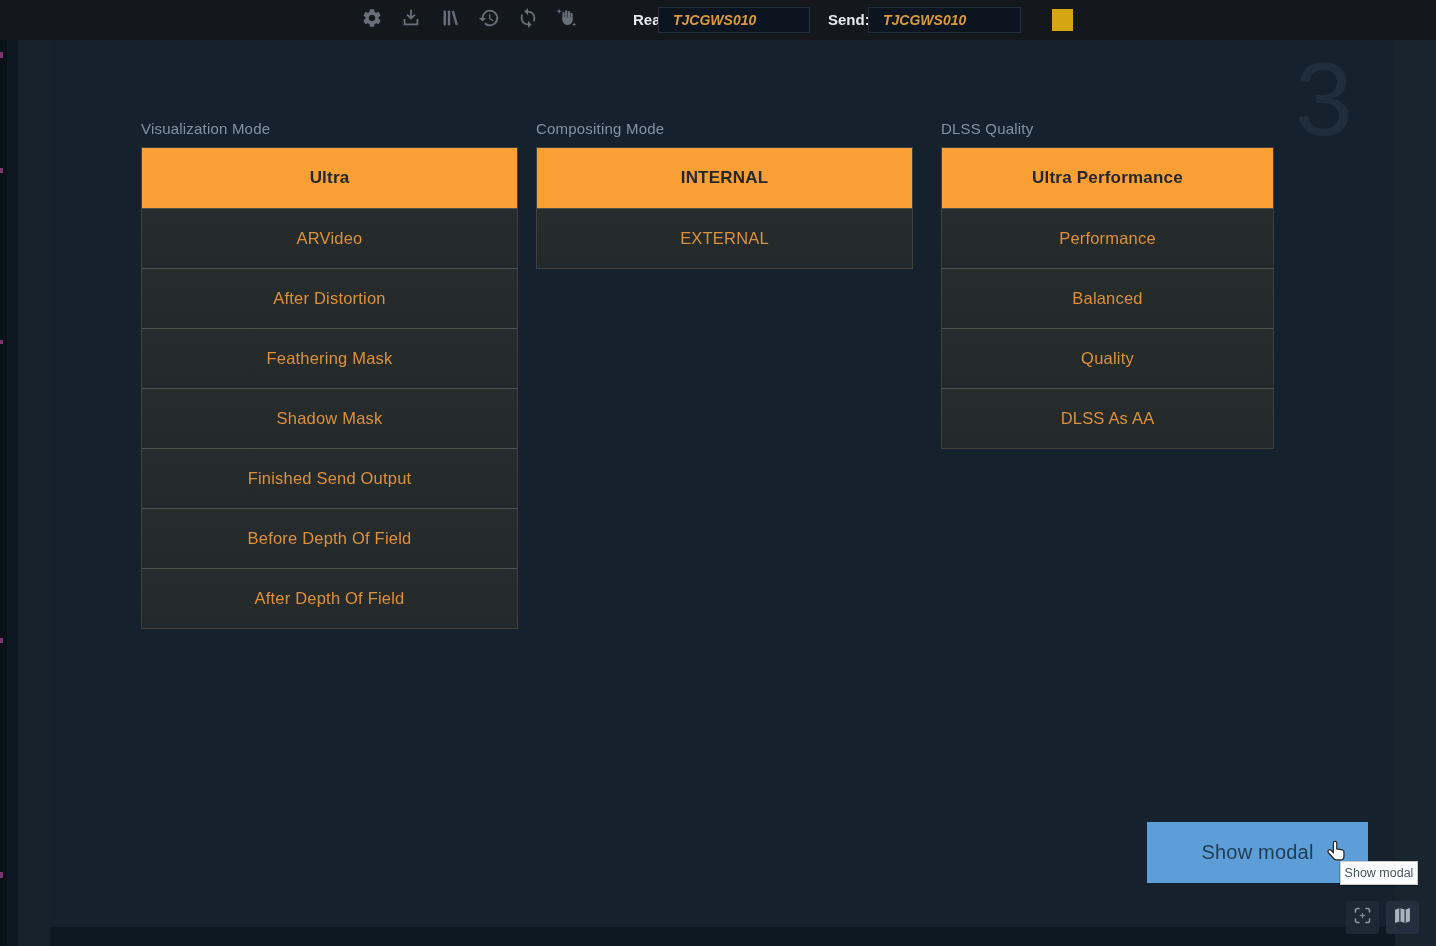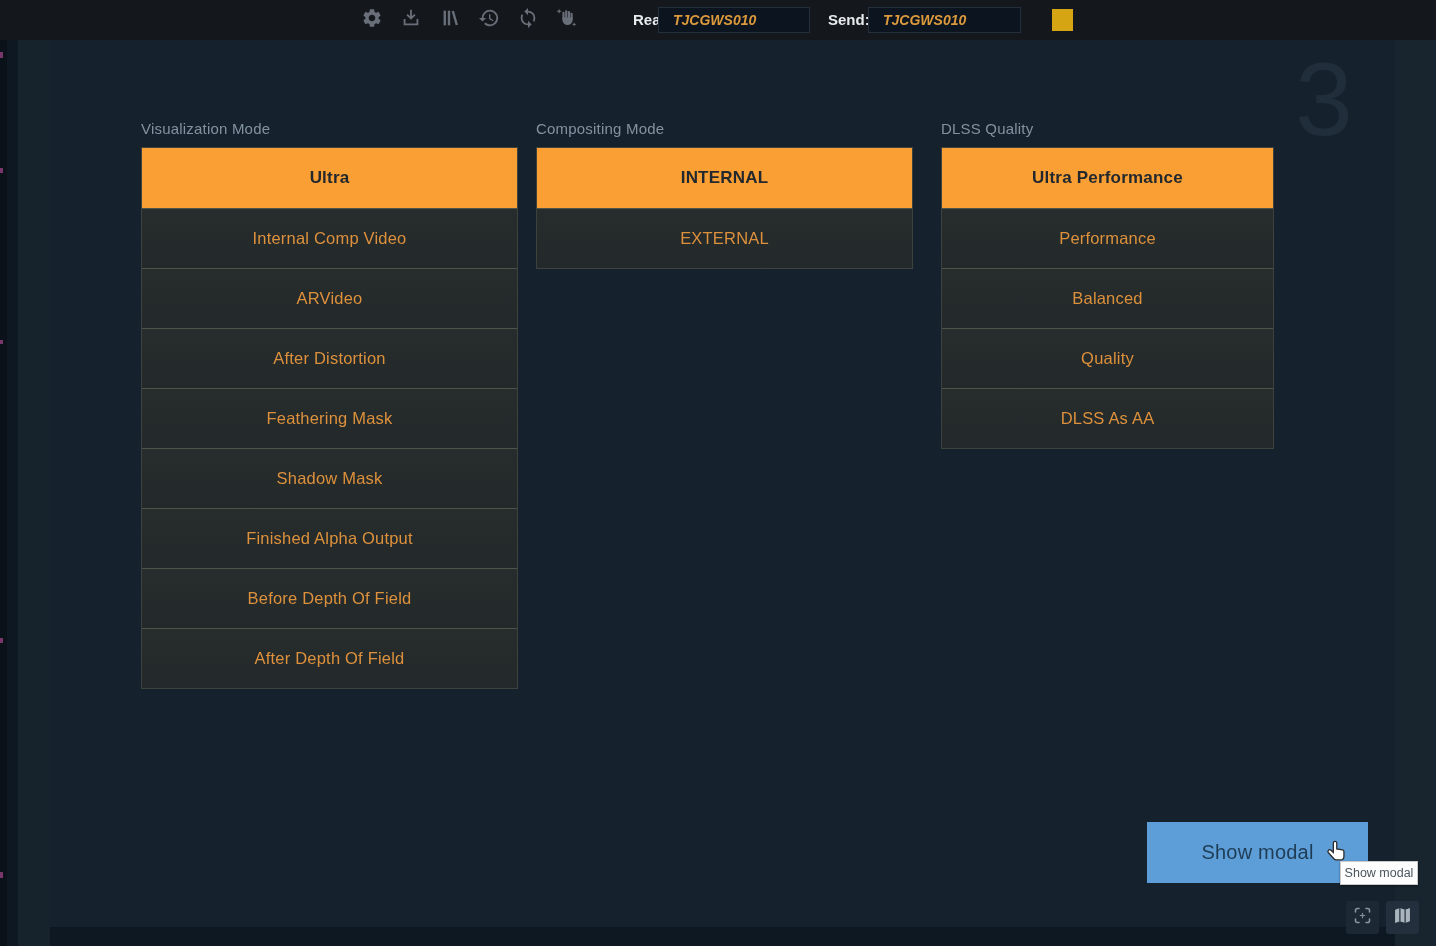--- a/index.html
+++ b/index.html
@@ -117,26 +117,25 @@
   <input class="bar-input" style="left: 658px; width: 152px;" value="TJCGWS010">
   <span class="bar-label" style="left:828px">Send:</span>
   <input class="bar-input" style="left: 868px; width: 153px;" value="TJCGWS010">
   <div class="status-square" style="background: rgb(213, 165, 20);"></div>
 </div>
 
 <div class="col" style="left:141px;width:377px">
   <div class="col-header">Visualization Mode</div>
   <div class="opt-stack">
     <div class="option selected">Ultra</div>
-    <div class="option">Internal Comp Video</div>
     <div class="option">ARVideo</div>
     <div class="option">After Distortion</div>
     <div class="option">Feathering Mask</div>
     <div class="option">Shadow Mask</div>
-    <div class="option">Finished Alpha Output</div>
+    <div class="option">Finished Send Output</div>
     <div class="option">Before Depth Of Field</div>
     <div class="option">After Depth Of Field</div>
   </div>
 </div>
 
 <div class="col" style="left:536px;width:377px">
   <div class="col-header">Compositing Mode</div>
   <div class="opt-stack">
     <div class="option selected">INTERNAL</div>
     <div class="option">EXTERNAL</div>

